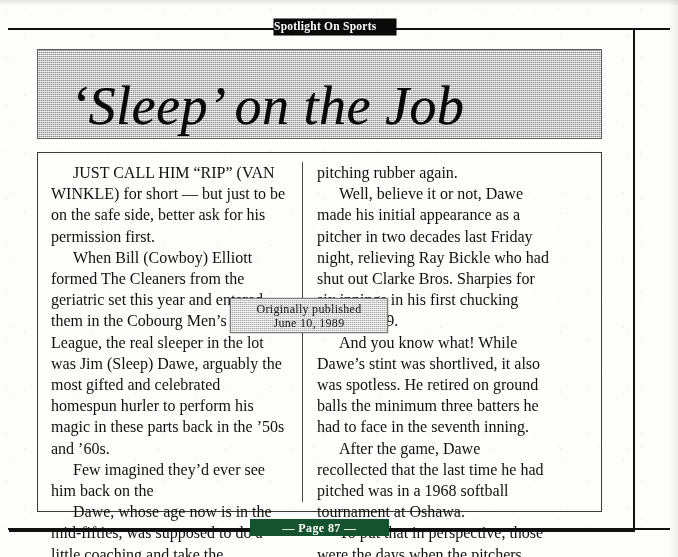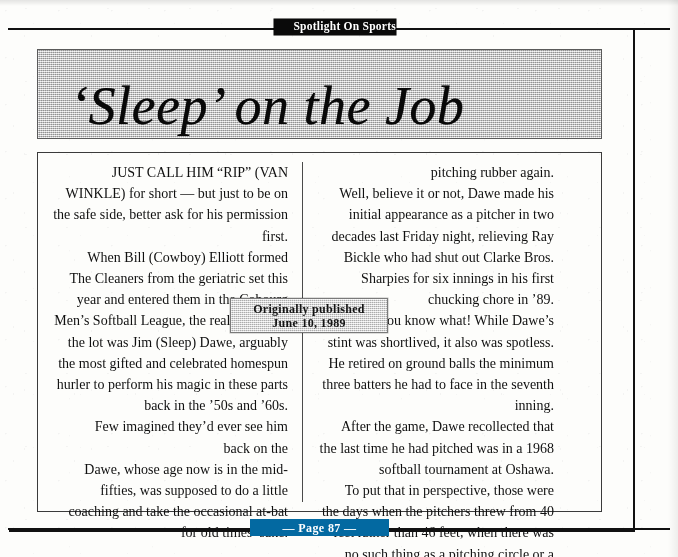--- a/index.html
+++ b/index.html
@@ -47,21 +47,21 @@
   }
   #section-banner {
     position: absolute;
     left: 274px;
     top: 19px;
     width: 122px;
     height: 16px;
     background: #0a0a0a;
     display: flex;
     align-items: center;
-    justify-content: flex-end;
+    justify-content: flex-start;
     box-shadow: 0 0 0 .5px #000;
   }
   #section-banner .label {
     color: #ffffff;
     font-family: "Liberation Serif", "DejaVu Serif", serif;
     font-weight: bold;
     font-size: 11.5px;
     letter-spacing: .25px;
     white-space: nowrap;
     line-height: 1;
@@ -150,25 +150,25 @@
     flex: 0 0 1px;
   }
   #col-right {
     width: 251px;
     padding-left: 14px;
     box-sizing: border-box;
   }
 
   .para {
     font-family: "Liberation Serif", "DejaVu Serif", serif;
-    font-size: 14px;
+    font-size: 16px;
     line-height: 21.2px;
     color: #101010;
     margin: 0;
-    text-align: right;
+    text-align: left;
     text-indent: 22px;
     hyphens: none;
   }
   .para.no-indent { text-indent: 0; }
 
   
   #overlay-stamp {
     position: absolute;
     left: 230px;
     top: 298px;
@@ -186,39 +186,39 @@
     z-index: 40;
     box-shadow: 0 0 0 .5px rgba(0,0,0,.25);
   }
   #overlay-stamp .stamp-line {
     font-family: "Liberation Serif", "DejaVu Serif", serif;
     font-size: 12px;
     line-height: 14px;
     color: #141414;
     letter-spacing: .3px;
     white-space: nowrap;
-    font-weight: bold;
+    font-weight: normal;
   }
 
   
   #bottom-rule {
     position: absolute;
     left: 8px;
     top: 528px;
     width: 662px;
     height: 2px;
     background: #111;
   }
   #page-banner {
     position: absolute;
     left: 250px;
     top: 519px;
     width: 139px;
     height: 17px;
-    background: #0369a1;
+    background: #14532d;
     display: flex;
     align-items: center;
     justify-content: center;
   }
   #page-banner .label {
     color: #ffffff;
     font-family: "Liberation Serif", "DejaVu Serif", serif;
     font-weight: bold;
     font-size: 12px;
     letter-spacing: .4px;

